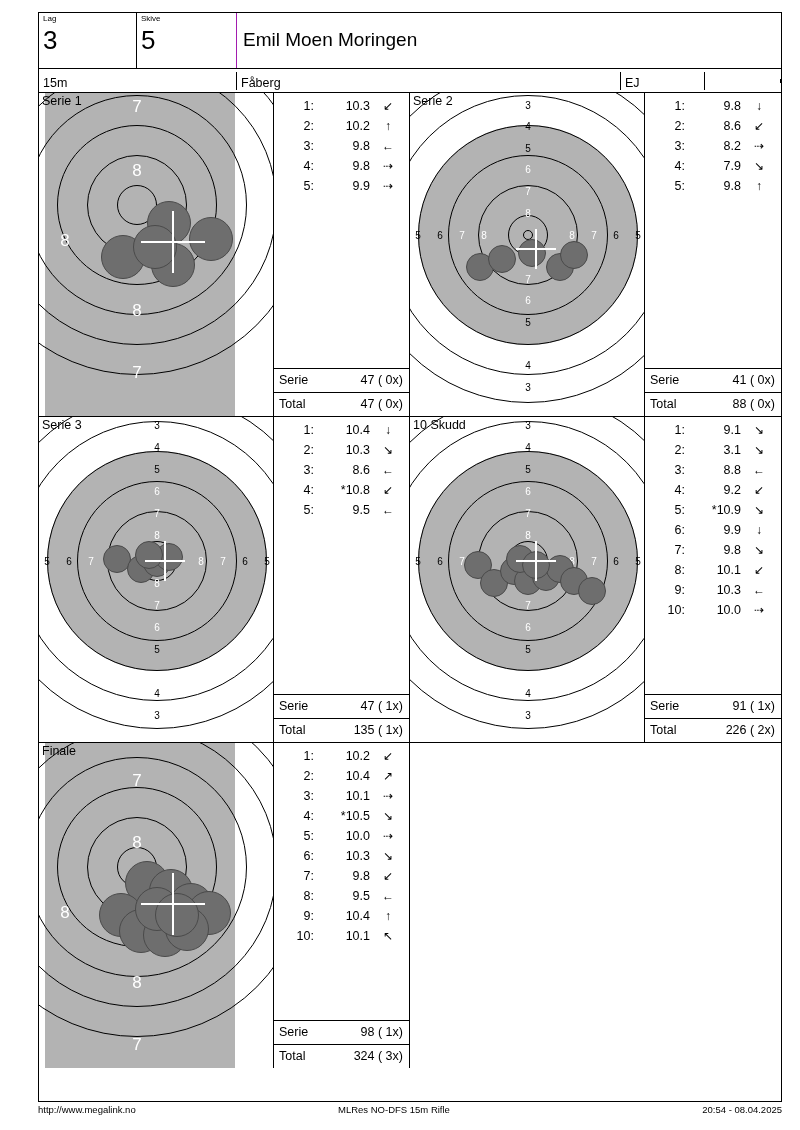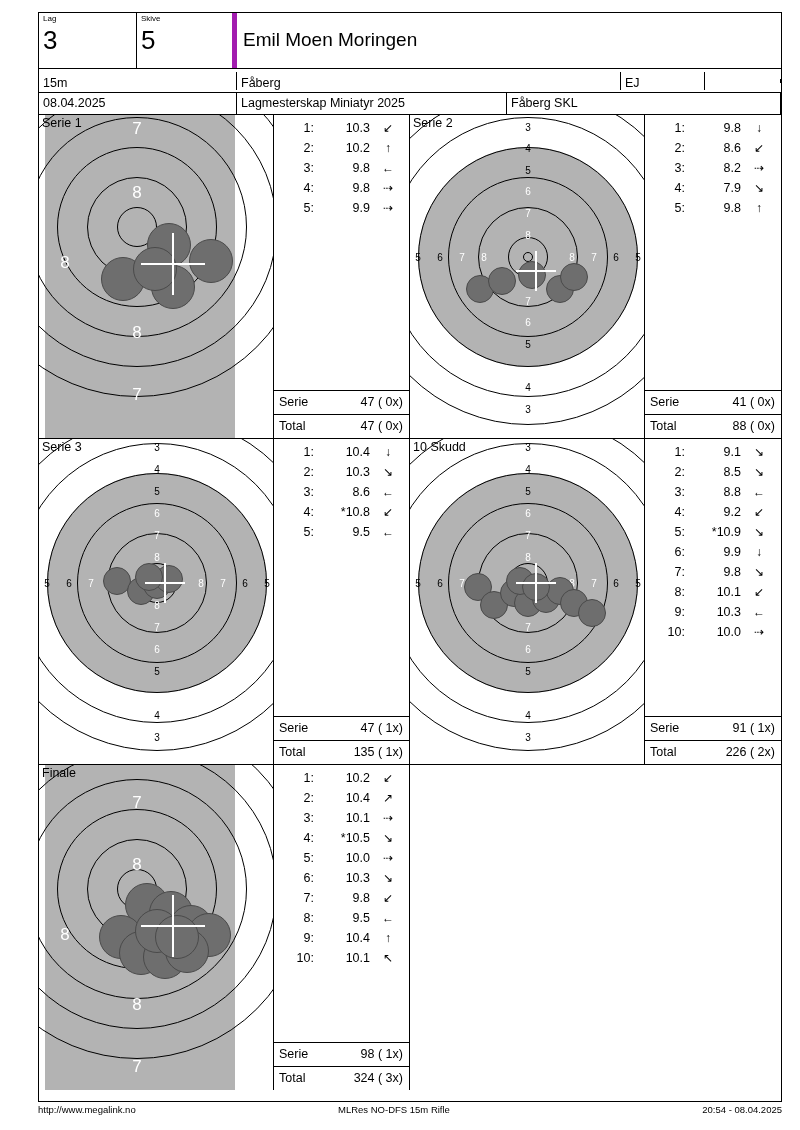--- a/index.html
+++ b/index.html
@@ -6,21 +6,21 @@
   body{width:800px;height:1130px;font-family:"Liberation Sans",sans-serif;color:#000;}
   .page{position:relative;width:800px;height:1130px;box-sizing:border-box;}
   .sheet{position:absolute;left:38px;top:12px;width:744px;height:1090px;border:1px solid #000;box-sizing:border-box;}
 
   
   .hdr-row1{display:flex;height:56px;border-bottom:1px solid #000;box-sizing:border-box;}
   .cell{position:relative;box-sizing:border-box;}
   .cap{position:absolute;top:1px;left:4px;font-size:8px;}
   .bigval{position:absolute;left:4px;top:13px;font-size:26px;line-height:28px;}
   .c-lag{width:98px;border-right:1px solid #000;}
-  .c-skive{width:100px;border-right:5px solid #a21caf;}
+  .c-skive{width:100px;border-right:1px solid #a21caf;}
   .c-name{flex:1;}
   .c-name .nm{position:absolute;left:6px;top:12px;font-size:19px;line-height:30px;}
 
   .hdr-row2{display:flex;height:24px;border-bottom:1px solid #000;box-sizing:border-box;font-size:12.5px;align-items:center;}
   .hdr-row2 .c{box-sizing:border-box;padding:4px 0 0 4px;border-right:1px solid #000;}
   .r2a{width:198px;}
   .r2b{width:384px;}
   .r2c{width:84px;}
   .r2d{flex:1;border-right:none;}
 
@@ -89,25 +89,20 @@
       </div>
     </div>
 
     <div class="hdr-row2">
       <div class="c r2a">15m</div>
       <div class="c r2b">Fåberg</div>
       <div class="c r2c">EJ</div>
       <div class="c r2d"></div>
     </div>
 
-    <div class="hdr-row3">
-      <div class="c r3a">08.04.2025</div>
-      <div class="c r3b">Lagmesterskap Miniatyr 2025</div>
-      <div class="c r3c">Fåberg SKL</div>
-    </div>
 
     <div class="band" style="height:324px;">
 
       <div class="half left">
         <div class="targetbox">
           <div class="tgt">
             <div class="grayrect" style="left:6px;top:0px;width:190px;height:324px;"></div>
             <div class="ringline" style="left:-72px;top:-58px;width:340px;height:340px;"></div>
             <div class="ringline" style="left:-42px;top:-28px;width:280px;height:280px;"></div>
             <div class="ringline" style="left:-12px;top:2px;width:220px;height:220px;"></div>
@@ -380,21 +375,21 @@
         </div>
         <div class="shotcol">
           <div class="shotlist">
             <div class="srow">
                 <span class="sno">1:</span>
                 <span class="sval">9.1</span>
                 <span class="sarr">↘</span>
               </div>
             <div class="srow">
                 <span class="sno">2:</span>
-                <span class="sval">8.5</span>
+                <span class="sval">3.1</span>
                 <span class="sarr">↘</span>
               </div>
             <div class="srow">
                 <span class="sno">3:</span>
                 <span class="sval">8.8</span>
                 <span class="sarr">←</span>
               </div>
             <div class="srow">
                 <span class="sno">4:</span>
                 <span class="sval">9.2</span>

